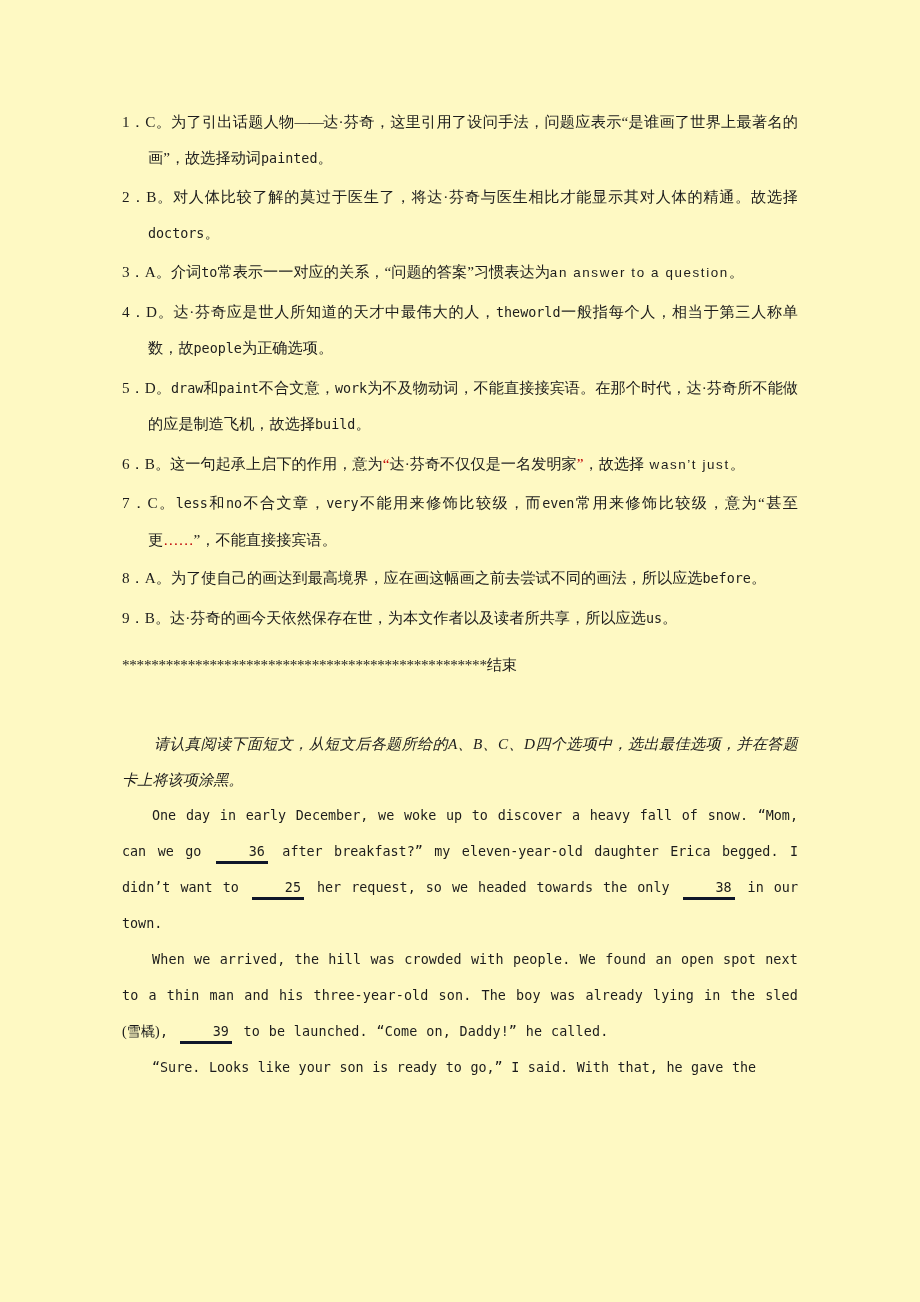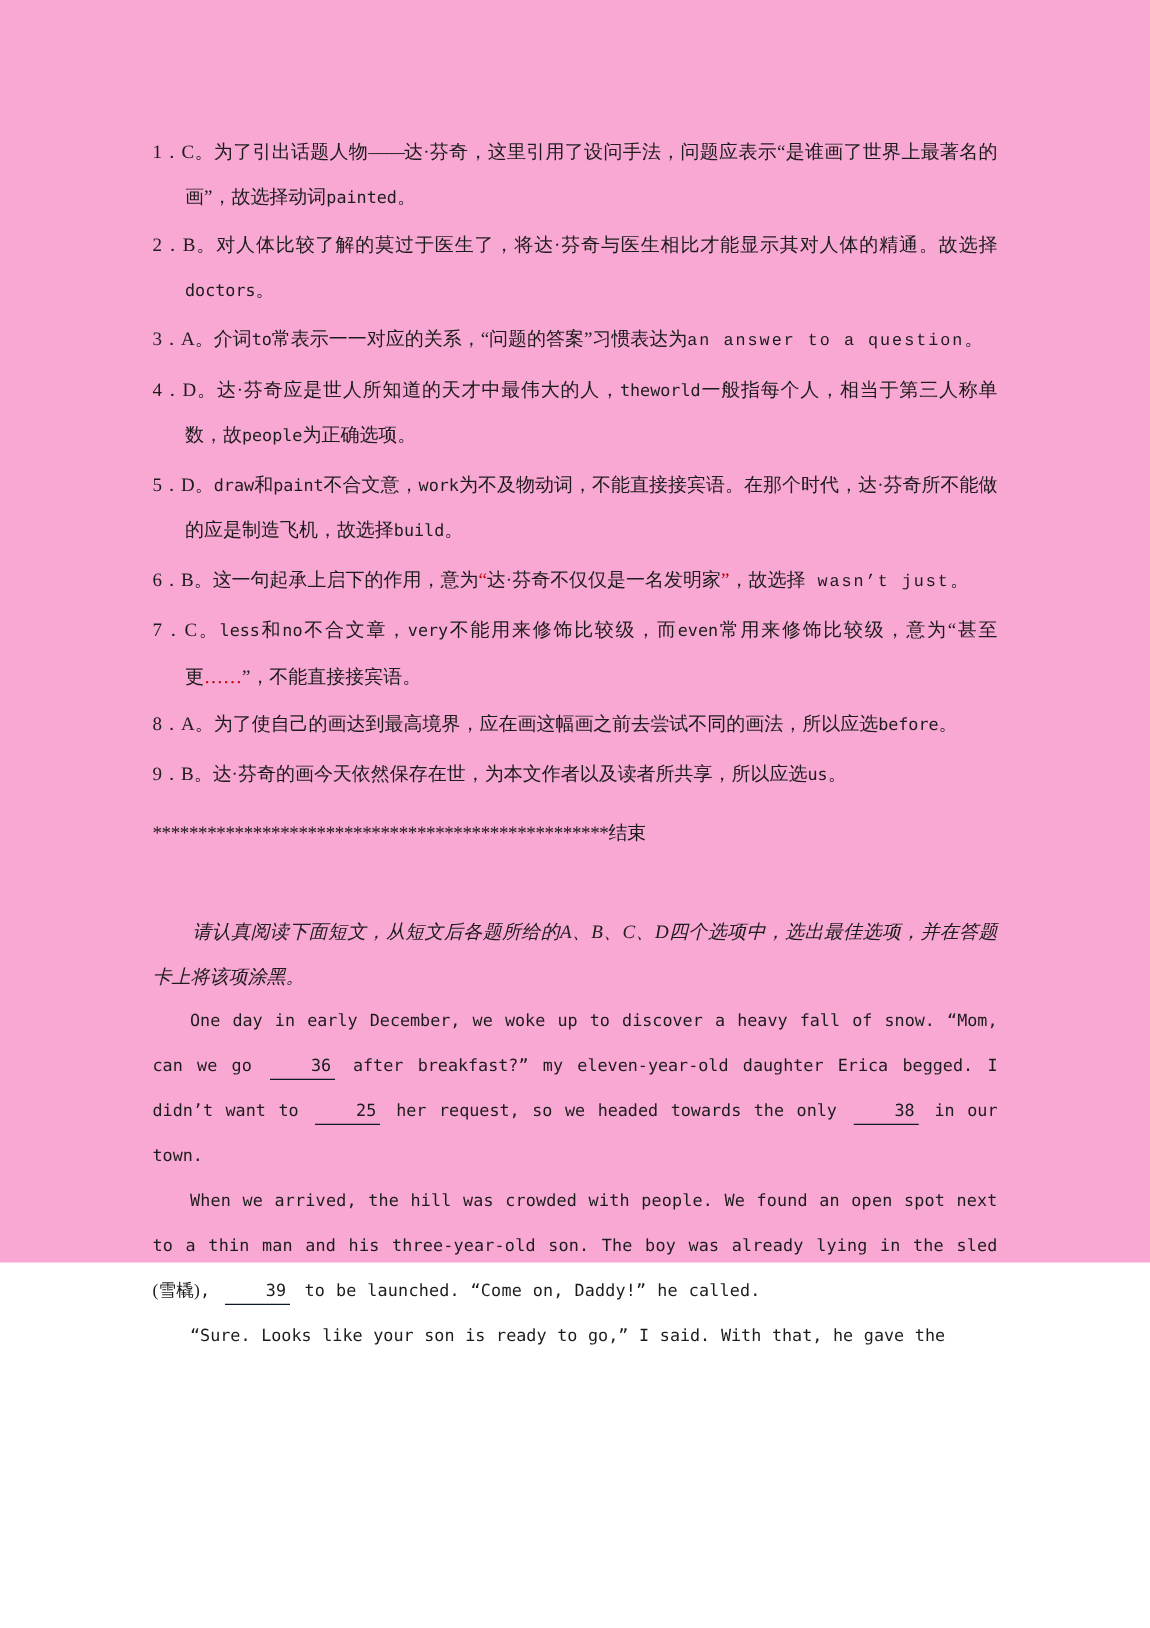--- a/index.html
+++ b/index.html
@@ -10,22 +10,22 @@
   body {
     width: 920px;
     height: 1302px;
     font-family: "Liberation Serif", "DejaVu Serif", serif;
     color: #1c1c1c;
     overflow: hidden;
   }
   .page {
     position: relative;
     width: 920px;
-    height: 1010px;
-    background: #f9a8d4;
+    height: 1302px;
+    background: #fef9c3;
     box-sizing: border-box;
     padding: 104px 122px 0 122px;
   }
   .doc-body {
     width: 676px;
   }
 
   
   .answer-list {
     margin: 0;
@@ -41,21 +41,21 @@
     margin: 0 0 3px 0;
     padding-left: 26px;
     text-indent: -26px;
     word-break: break-word;
   }
   .en {
     font-family: "DejaVu Sans Mono", "Liberation Mono", monospace;
     font-size: 13.4px;
   }
   .en-wide {
-    font-family: Liberation Mono, monospace;
+    font-family: Liberation Sans, sans-serif;
     font-size: 13.4px;
     letter-spacing: 1.6px;
   }
   .red {
     color: #c00000;
   }
   .dash {
     letter-spacing: -1px;
   }
 
@@ -95,21 +95,21 @@
     line-height: 36px;
     text-align: justify;
     margin: 0;
     text-indent: 30px;
     word-spacing: 0.5px;
   }
   .passage.pp2 { letter-spacing: 0.15px; }
 
   .blank {
     display: inline-block;
-    border-bottom: 1px solid #0f172a;
+    border-bottom: 3px solid #0f172a;
     min-width: 52px;
     text-align: center;
     line-height: 18px;
     margin: 0 3px;
     font-family: "DejaVu Sans Mono", "Liberation Mono", monospace;
     font-size: 13.4px;
   }
   .cn-gloss {
     font-family: Liberation Serif, serif;
     font-size: 14px;

